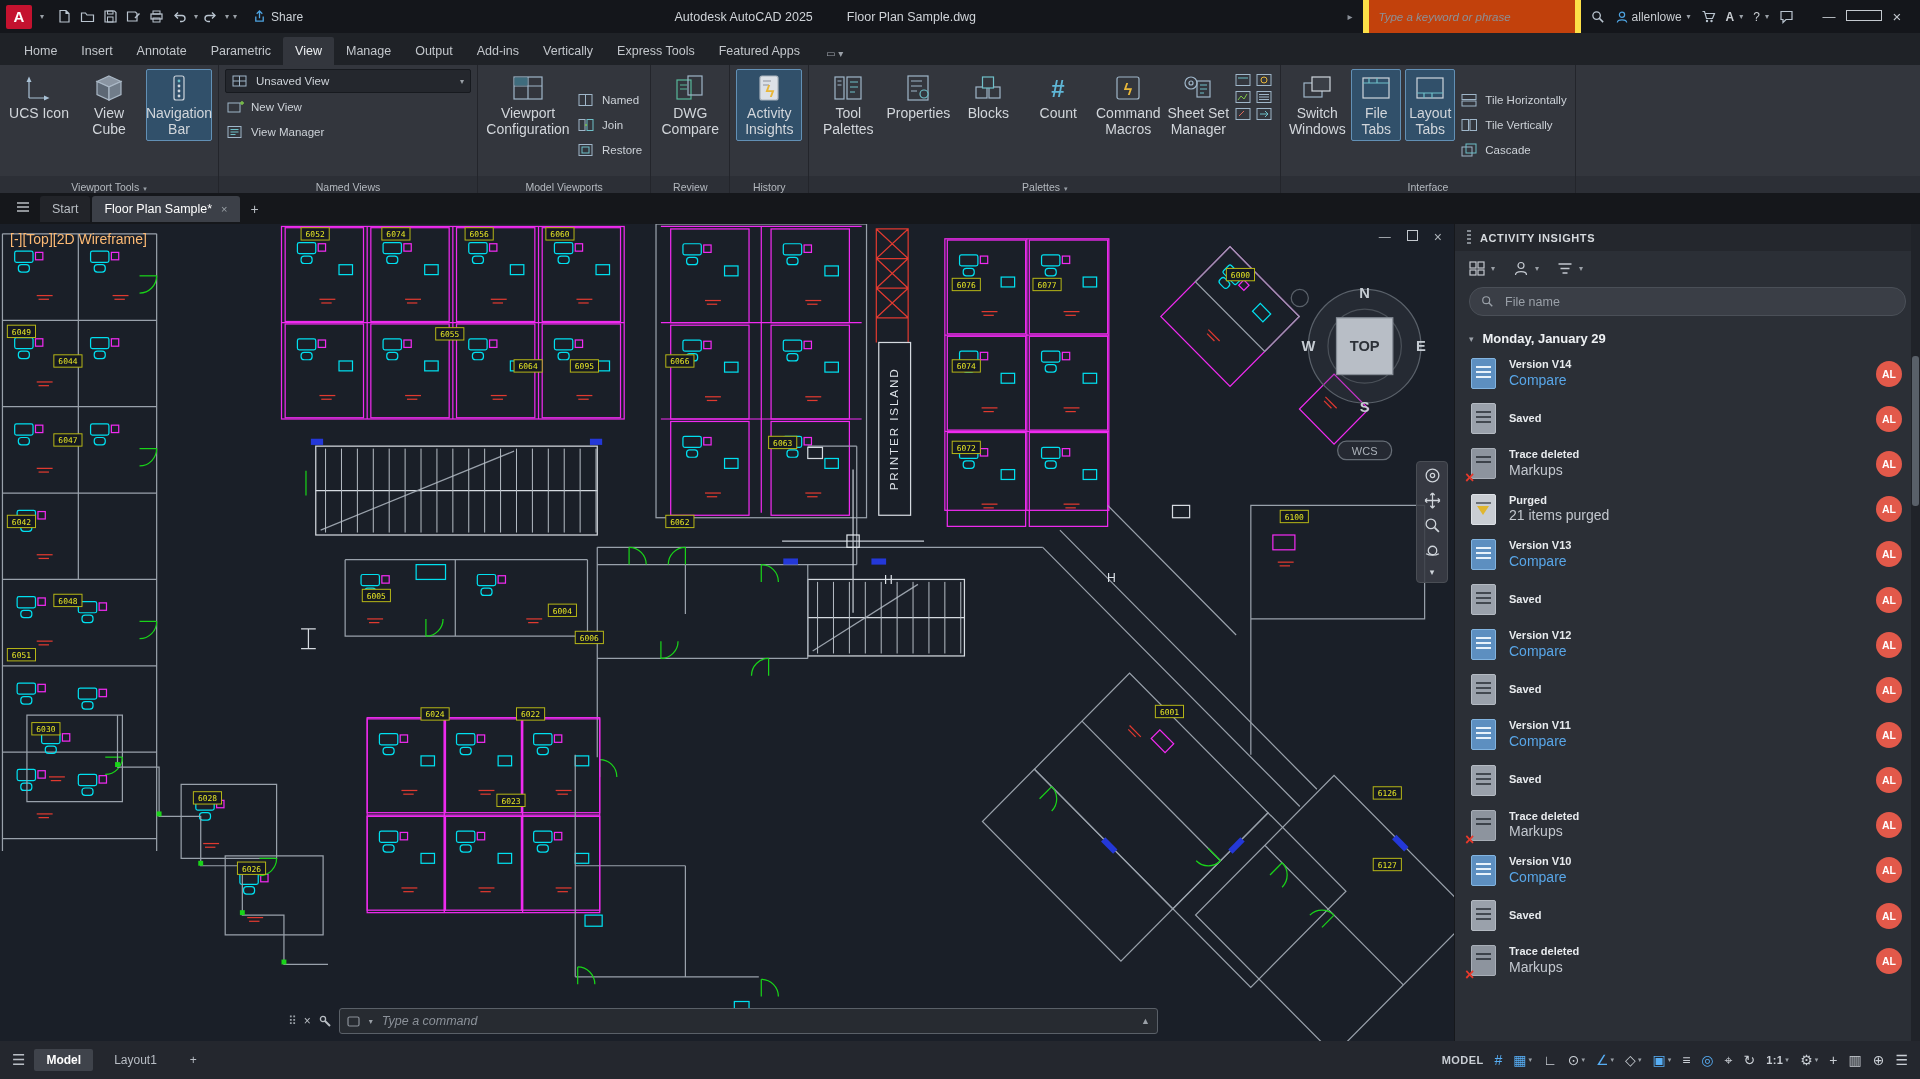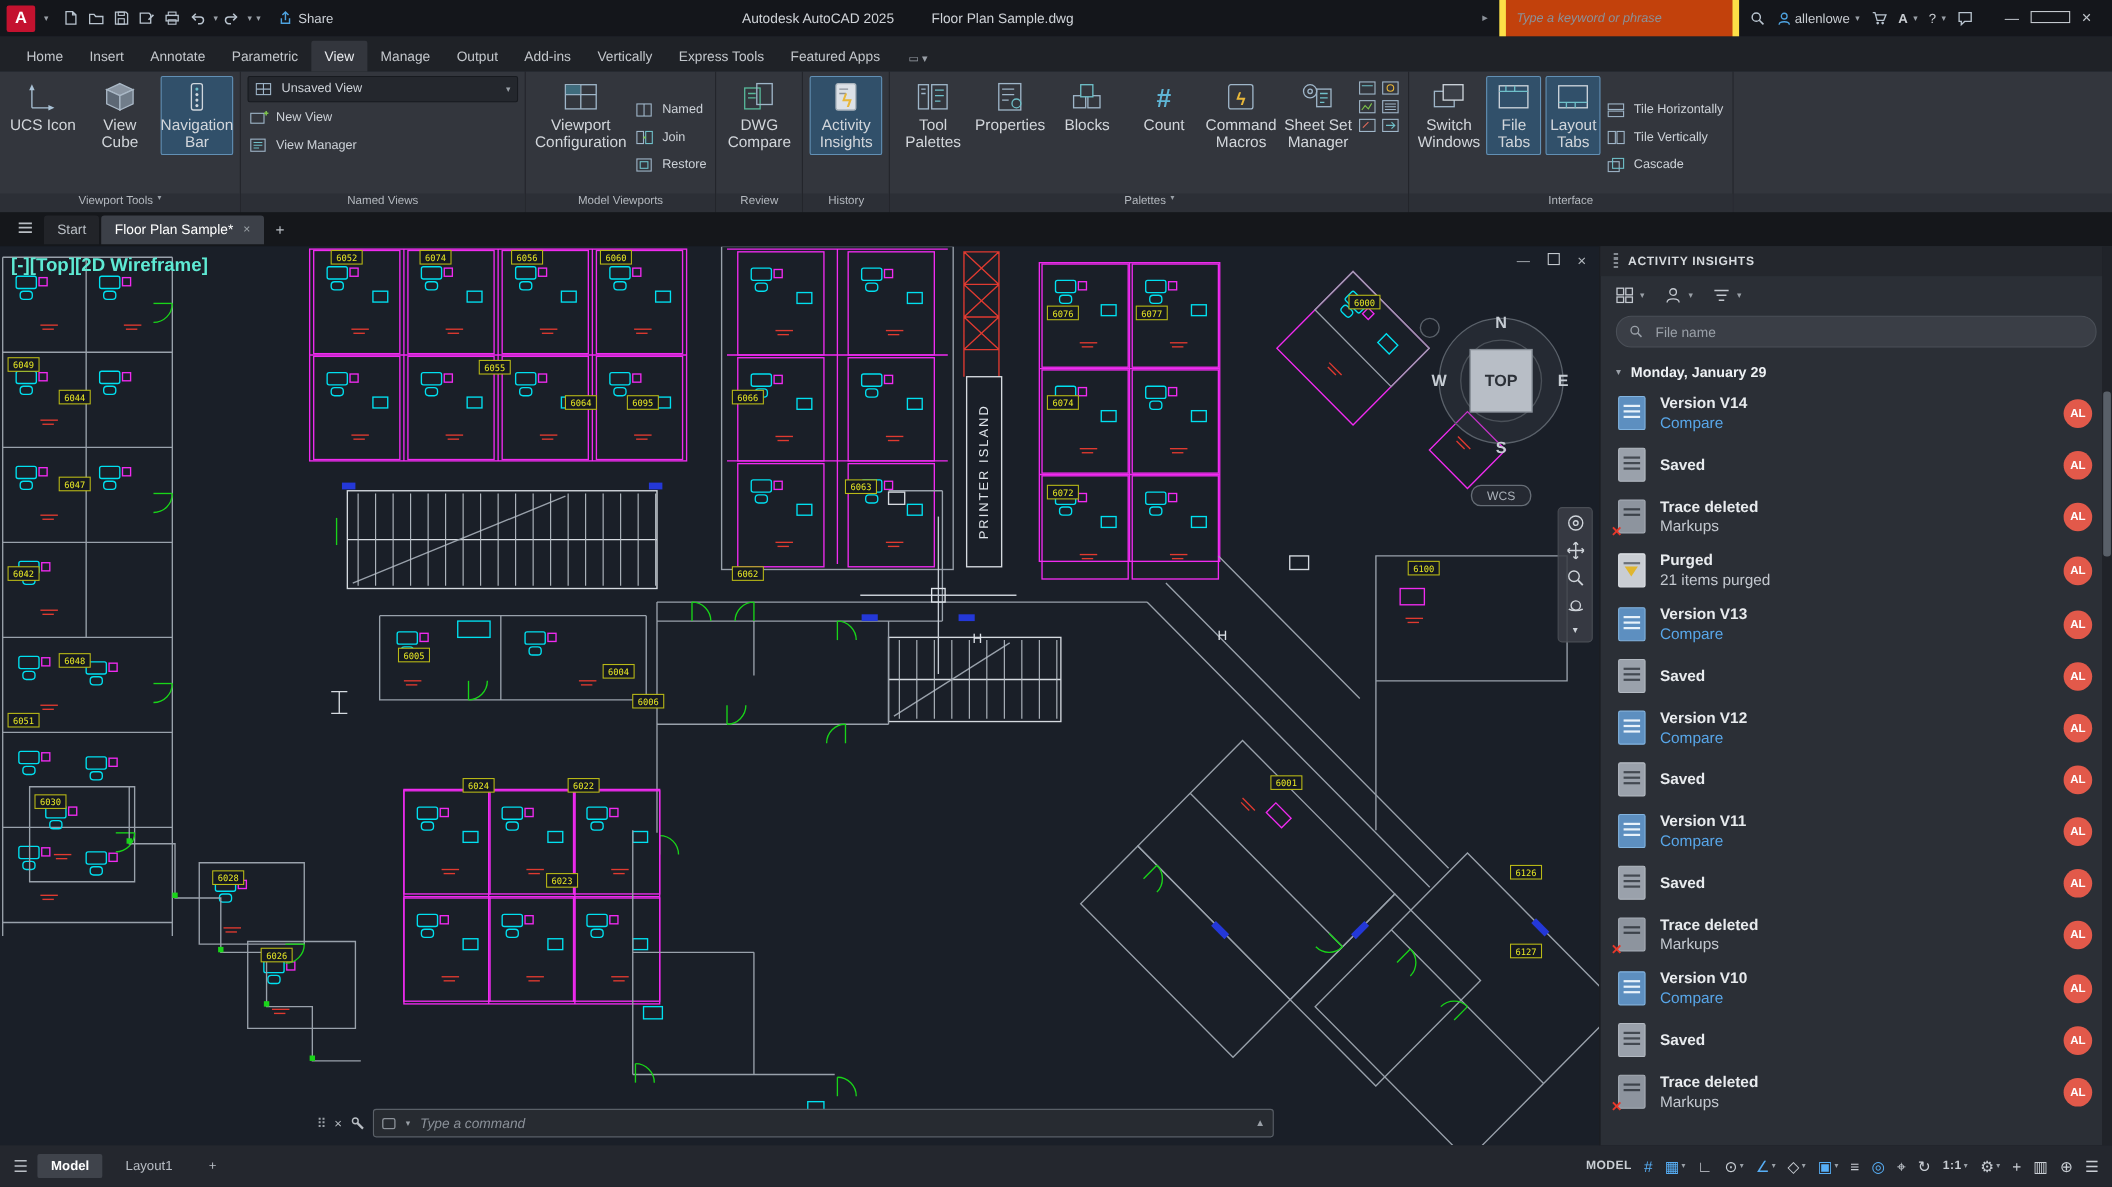--- a/index.html
+++ b/index.html
@@ -29,21 +29,21 @@
   .ribbon-tabrow{height:32px;background:#1f2227;display:flex;align-items:flex-end;padding-left:12px;flex:none;font-size:12.5px;color:#c3c7cc;}
   .rtab{padding:7px 12px;cursor:default;white-space:nowrap;}
   .rtab.active{background:#33363d;color:#eceef1;border-radius:2px 2px 0 0;}
   .rtab-toggle{margin-left:8px;padding:6px 6px;color:#9aa0a7;font-size:10px;}
 
   
   .ribbon{height:128px;background:#33363d;display:flex;flex:none;}
   .rpanel{display:flex;flex-direction:column;border-right:1px solid #23252b;}
   .rpanel-body{flex:1;display:flex;padding:4px 6px 2px;gap:4px;align-items:flex-start;}
   .rpanel-body.vcol{flex-direction:column;gap:3px;}
-  .rpanel-foot{height:17px;font-size:10.5px;color:#b4b9bf;display:flex;align-items:flex-start;justify-content:center;gap:4px;background:#2c2f36;}
+  .rpanel-foot{height:17px;font-size:10.5px;color:#b4b9bf;display:flex;align-items:flex-end;justify-content:center;gap:4px;background:#2c2f36;}
   .fcaret{font-size:7px;color:#9aa0a7;}
   .rbig{width:62px;display:flex;flex-direction:column;align-items:center;padding:3px 1px;gap:2px;border:1px solid transparent;border-radius:2px;}
   .rbig.active{background:#31506a;border-color:#6290b5;}
   .rlabel{font-size:14px;color:#d2d6db;text-align:center;line-height:1.15;}
   .ricon{width:36px;height:30px;flex:none;}
   .ricon path,.ricon rect,.ricon circle,.ricon polygon,.ricon line{stroke-width:1.2;}
   .si{width:18px;height:14px;flex:none;}
   .nv-dropdown{width:232px;height:22px;background:#24272d;border:1px solid #171a1f;display:flex;align-items:center;gap:6px;padding:0 6px;font-size:11.5px;color:#cdd2d8;border-radius:2px;}
   .nv-dropdown .caret{margin-left:auto;}
   .nv-row{display:flex;align-items:center;gap:6px;font-size:11.5px;color:#cdd2d8;height:22px;padding:0 2px;}
@@ -57,21 +57,21 @@
   .ft-menu{padding:6px 8px;}
   .ftab{padding:6px 12px;display:flex;gap:9px;align-items:center;background:#222429;border-radius:3px 3px 0 0;white-space:nowrap;}
   .ftab.active{background:#3c4048;color:#fff;}
   .ftab .x{color:#9aa0a6;font-size:11px;}
   .ft-plus{padding:4px 9px;font-size:14px;color:#b9bec4;}
 
   
   .main{flex:1;display:flex;min-height:0;}
   .canvas{flex:1;position:relative;background:#1a1f28;overflow:hidden;}
   #floorplan{position:absolute;inset:0;width:100%;height:100%;}
-  .vp-label{position:absolute;top:7px;left:10px;color:#5eead4;font-size:17px;font-weight:bold;}
+  .vp-label{position:absolute;top:7px;left:10px;color:#fdba74;font-size:14px;}
   .canvas-controls{position:absolute;top:5px;right:12px;display:flex;gap:16px;color:#aeb4ba;align-items:center;font-size:12px;}
   .navbar{position:absolute;right:6px;top:237px;width:30px;background:rgba(58,62,70,.88);border:1px solid #4a4e55;border-radius:4px;display:flex;flex-direction:column;align-items:center;padding:5px 0;gap:8px;}
   .navbar svg{width:17px;height:17px;}
   .nav-chev{color:#cfd4da;font-size:9px;}
   .command-dock{position:absolute;left:288px;bottom:7px;width:870px;height:26px;display:flex;align-items:center;gap:7px;}
   .cd-grip{color:#9aa0a7;font-size:12px;}
   .cd-x{color:#b9bec4;font-size:12px;}
   .cmd-input{flex:1;height:24px;background:#272b31;border:1px solid #5a6068;border-radius:3px;display:flex;align-items:center;padding:0 7px;gap:7px;}
   .cmd-input input{flex:1;background:transparent;border:none;outline:none;color:#c8cdd3;font-style:italic;font-size:12.5px;font-family:inherit;}
   .cmd-input input::placeholder{color:#8b9199;font-style:italic;}
@@ -98,21 +98,21 @@
   .ai-version::before{background:#e8f2fa;box-shadow:0 5px 0 #e8f2fa,0 10px 0 #e8f2fa;}
   .ai-saved{background:#9aa1ab;border:1px solid #b4bac2;}
   .ai-saved::before{background:#434951;box-shadow:0 5px 0 #434951,0 10px 0 #434951;}
   .ai-trace{background:#8d949e;border:1px solid #a8aeb7;}
   .ai-trace::before{background:#3c424a;box-shadow:0 5px 0 #3c424a;}
   .ai-trace::after{content:'×';position:absolute;left:-7px;bottom:-9px;color:#e8392b;font-size:16px;font-weight:bold;}
   .ai-purged{background:#c9cdd3;border:1px solid #dde1e6;}
   .ai-purged::before{background:#6a7078;}
   .ai-purged::after{content:'';position:absolute;left:5px;top:11px;border-left:6px solid transparent;border-right:6px solid transparent;border-top:9px solid #e0b62f;}
   .ai-text{flex:1;min-width:0;}
-  .ai-title{font-size:14px;color:#e8ebee;font-weight:bold;line-height:1.25;}
+  .ai-title{font-size:11px;color:#e8ebee;font-weight:bold;line-height:1.25;}
   .ai-sub{font-size:14px;color:#c3c8cf;line-height:1.25;}
   .ai-sub.link{color:#58a6e8;}
   .ai-avatar{width:26px;height:26px;border-radius:50%;background:#e2594a;color:#fff;font-size:10.5px;font-weight:bold;display:flex;align-items:center;justify-content:center;flex:none;}
   .ap-scrolltrack{position:absolute;right:0;top:0;bottom:0;width:9px;background:#202329;}
   .ap-scrollthumb{position:absolute;right:1px;top:132px;height:150px;width:7px;background:#596069;border-radius:3px;}
 
   
   .status-bar{height:38px;background:#24272e;display:flex;align-items:center;padding:0 12px;gap:9px;color:#c6cbd1;flex:none;font-size:12px;}
   .sb-menu{font-size:15px;color:#b9bec5;}
   .sb-tab{padding:4px 12px;border-radius:2px;color:#b9bec5;}

